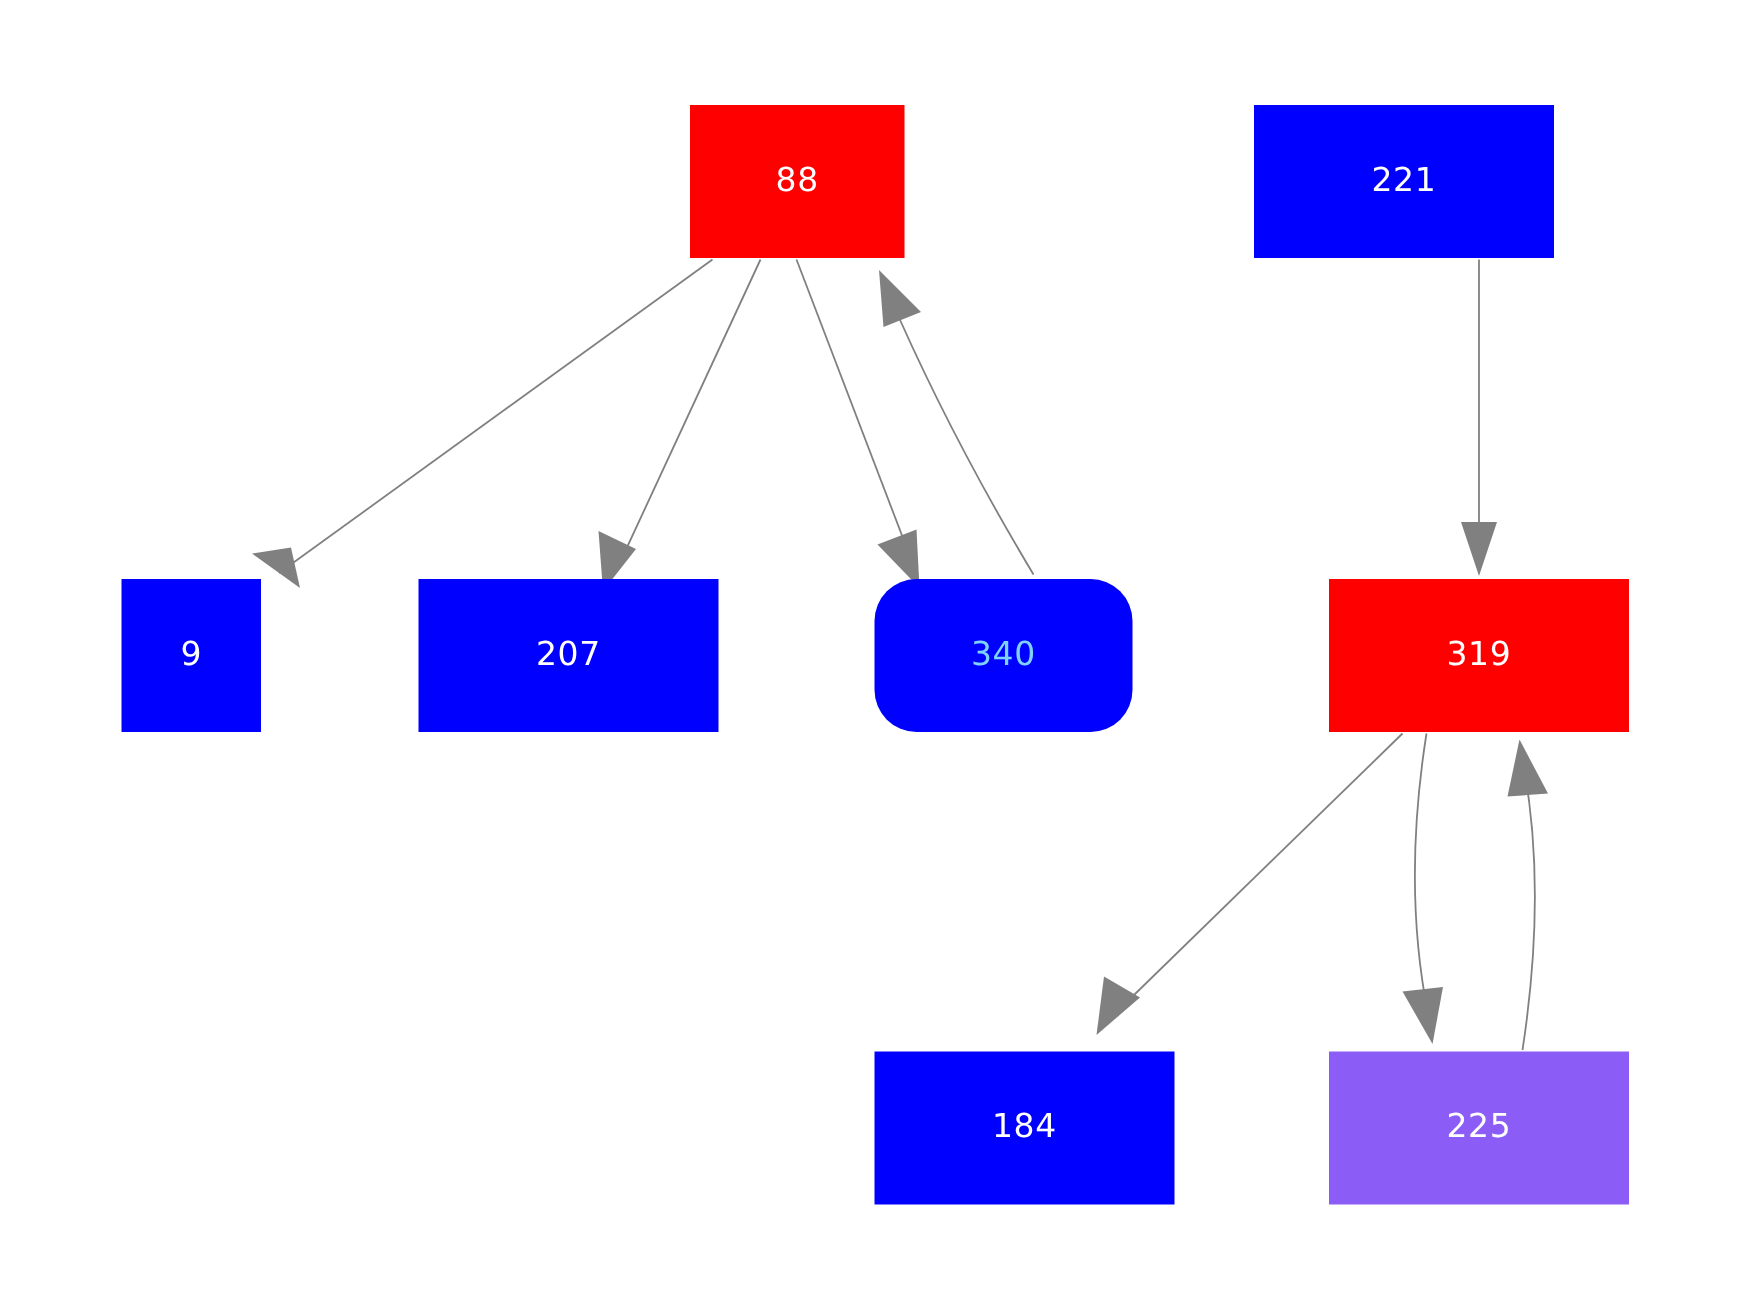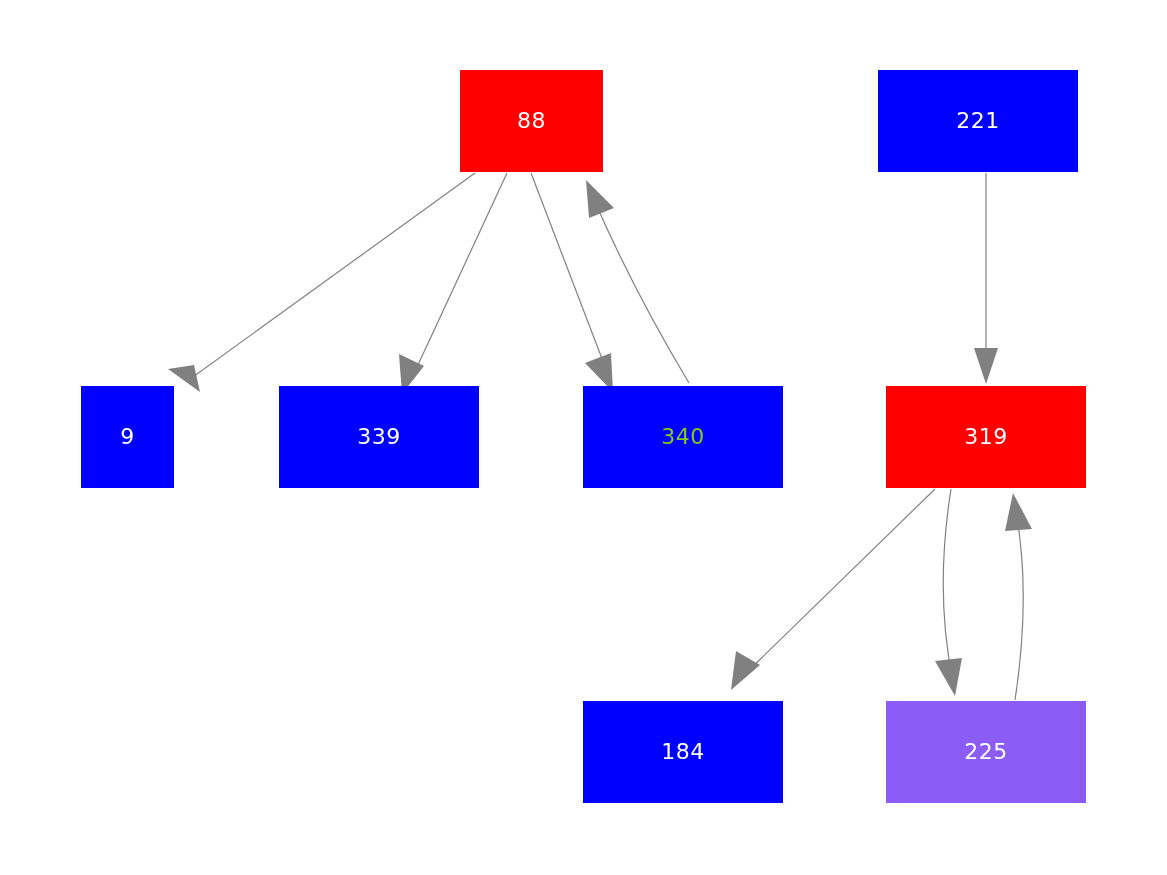--- a/index.html
+++ b/index.html
@@ -91,30 +91,30 @@
       <g>
         <path class="edge-path" d="M 1015,700 Q 1031,595 1016,512" stroke="#808080"></path>
         <polygon class="edge-head" points="1013,493 1032,529 1005,531" fill="#808080"></polygon>
       </g>
     </svg>
 
   <div id="node-layer">
       <div class="node" style="left: 460px; top: 70px; width: 143px; height: 102px; background: rgb(255, 0, 0); color: rgb(255, 255, 255);">
         <span class="node-label">88</span>
       </div>
-      <div class="node" style="left: 878px; top: 70px; width: 200px; height: 102px; background: rgb(0, 0, 255); color: rgb(255, 255, 255);">
+      <div class="node" style="left: 836px; top: 70px; width: 200px; height: 102px; background: rgb(0, 0, 255); color: rgb(255, 255, 255);">
         <span class="node-label">221</span>
       </div>
       <div class="node" style="left: 81px; top: 386px; width: 93px; height: 102px; background: rgb(0, 0, 255); color: rgb(255, 255, 255);">
         <span class="node-label">9</span>
       </div>
       <div class="node" style="left: 279px; top: 386px; width: 200px; height: 102px; background: rgb(0, 0, 255); color: rgb(255, 255, 255);">
-        <span class="node-label">339</span>
+        <span class="node-label">207</span>
       </div>
-      <div class="node" style="left: 583px; top: 386px; width: 200px; height: 102px; background: rgb(0, 0, 255); color: #84cc16;">
+      <div class="node" style="left: 583px; top: 386px; width: 172px; height: 102px; background: rgb(0, 0, 255); color: #7dd3fc; border-radius: 28px;">
         <span class="node-label">340</span>
       </div>
       <div class="node" style="left: 886px; top: 386px; width: 200px; height: 102px; background: rgb(255, 0, 0); color: rgb(255, 255, 255);">
         <span class="node-label">319</span>
       </div>
       <div class="node" style="left: 583px; top: 701px; width: 200px; height: 102px; background: rgb(0, 0, 255); color: rgb(255, 255, 255);">
         <span class="node-label">184</span>
       </div>
       <div class="node" style="left: 886px; top: 701px; width: 200px; height: 102px; background: #8b5cf6; color: rgb(255, 255, 255);">
         <span class="node-label">225</span>

